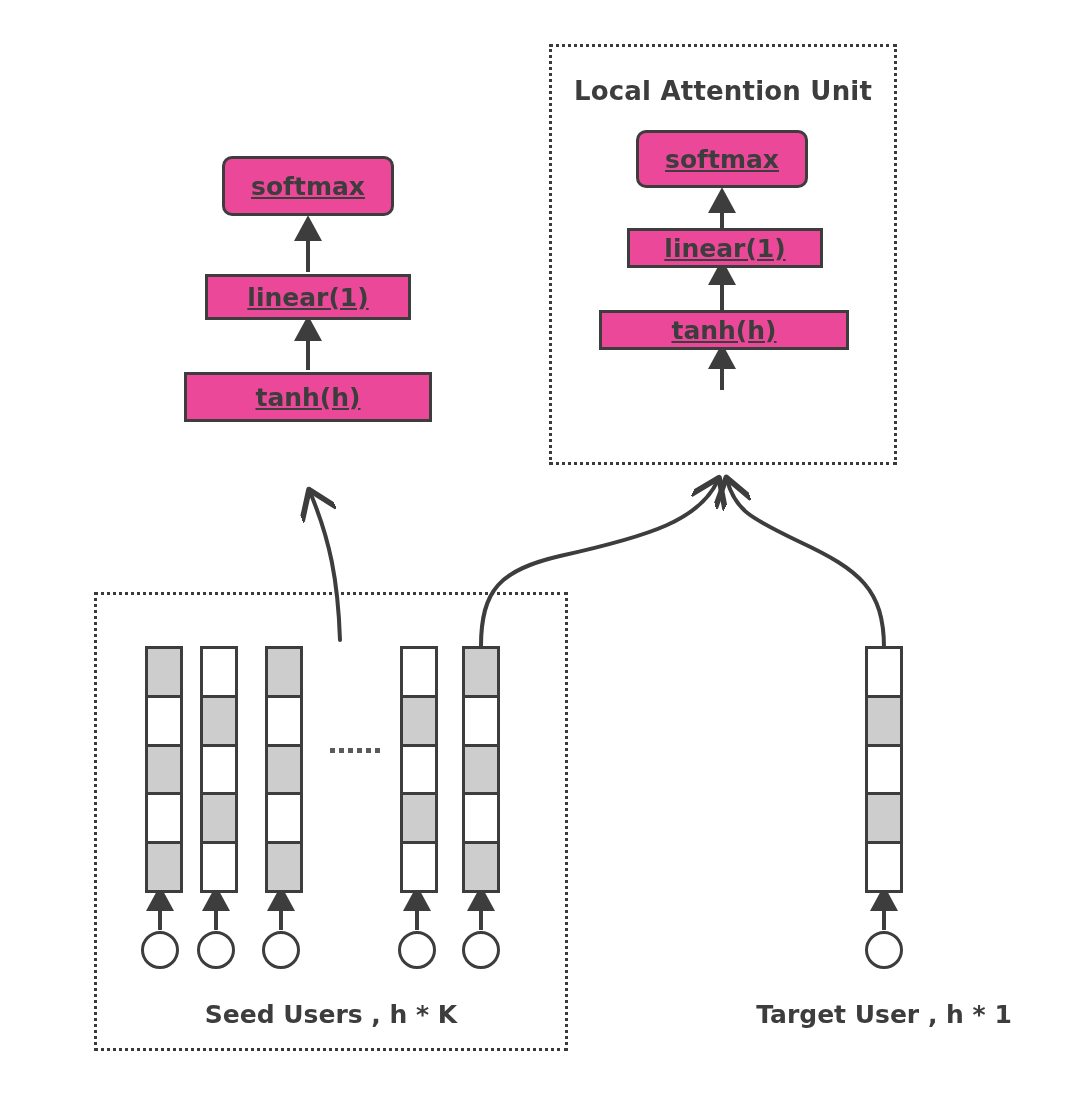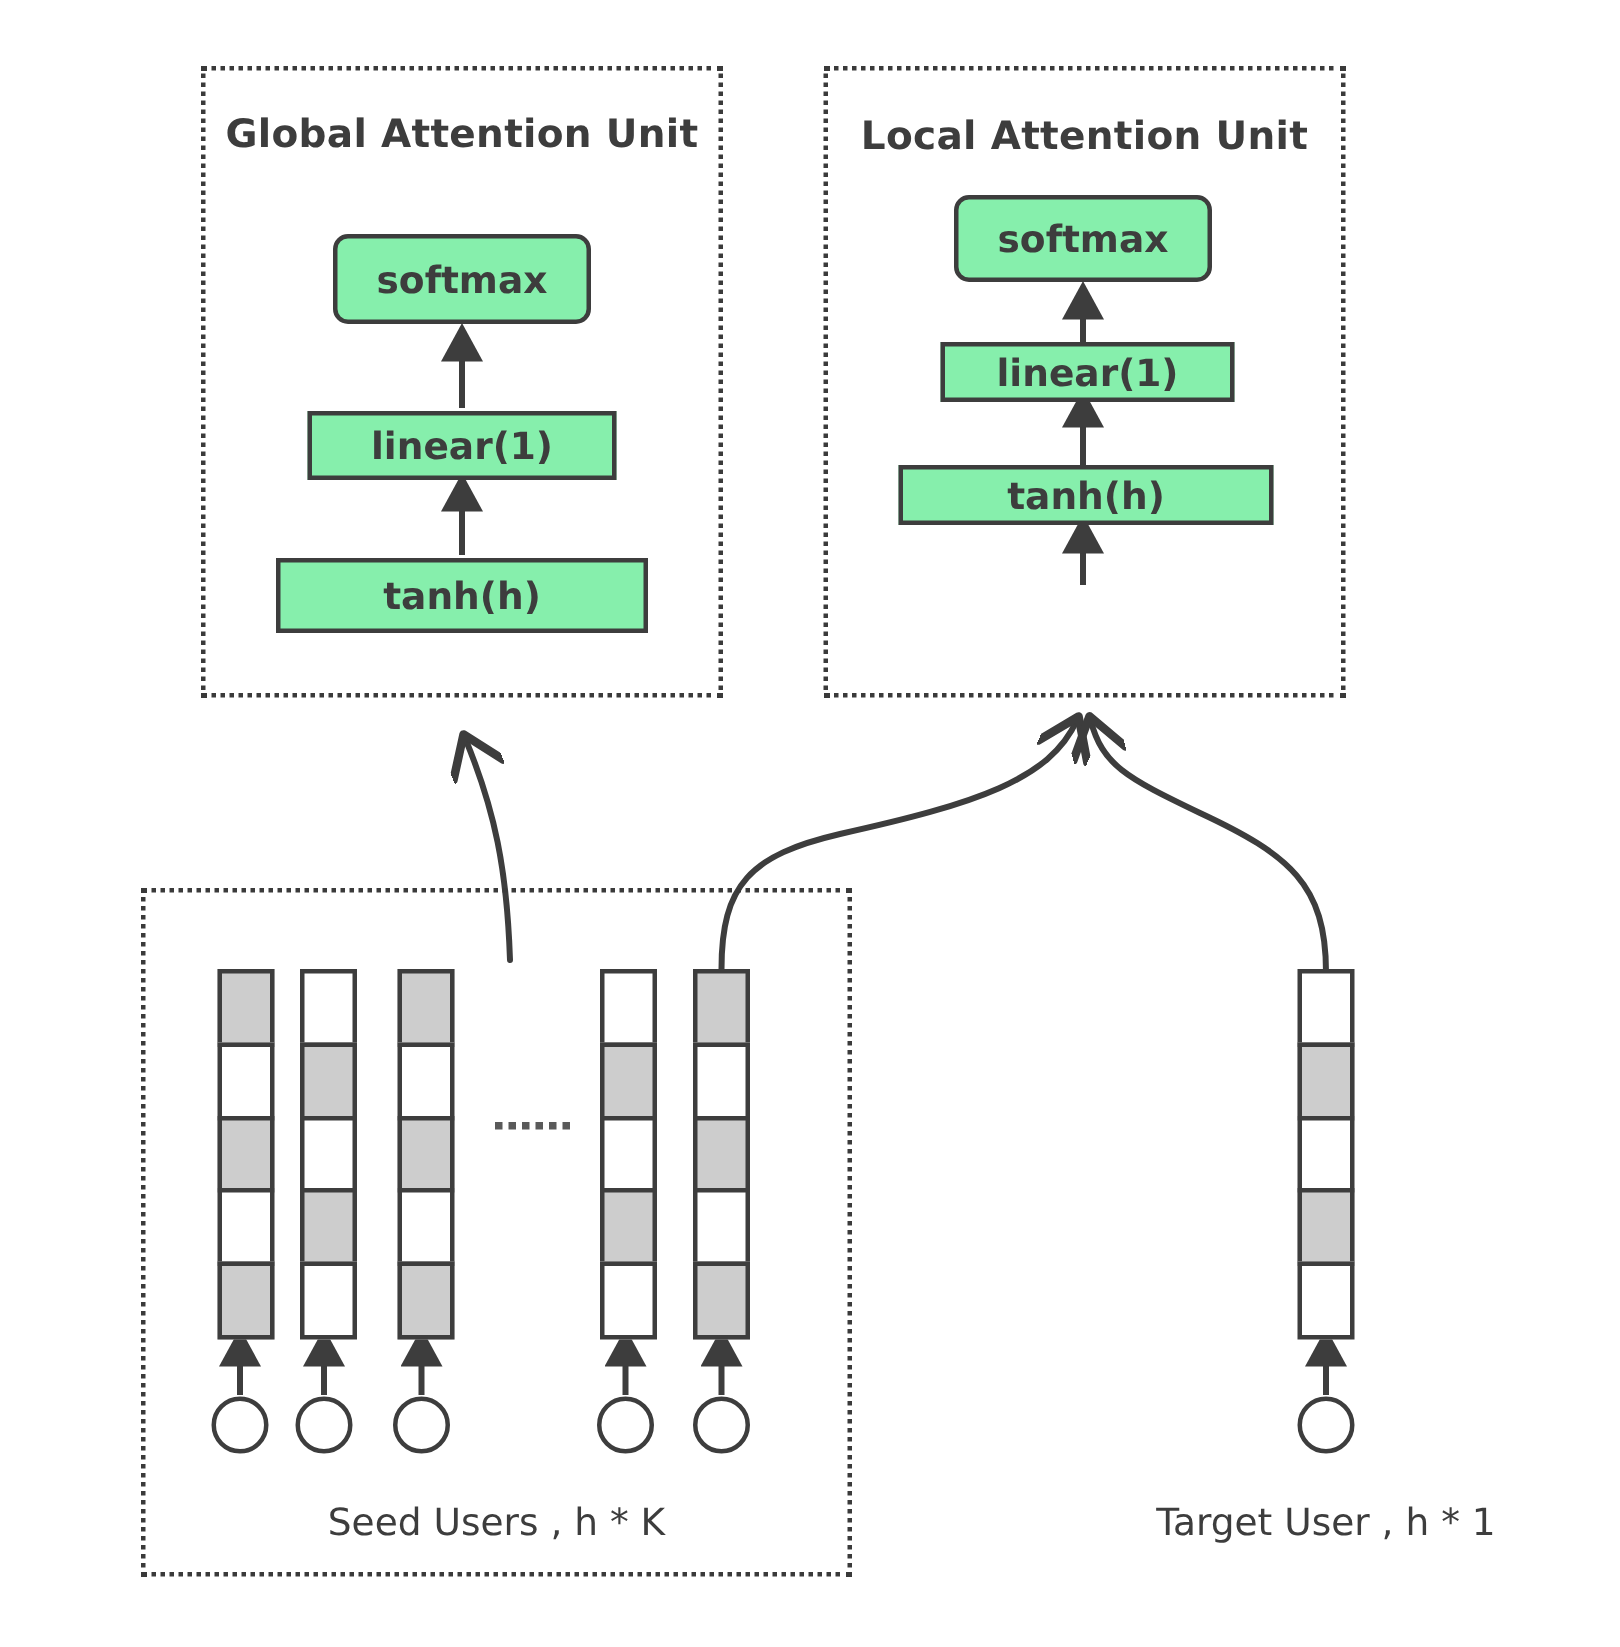--- a/index.html
+++ b/index.html
@@ -42,28 +42,29 @@
     color: #3d3d3d;
     letter-spacing: 0.2px;
     white-space: nowrap;
   }
 
   
   .op-box {
     position: absolute;
     box-sizing: border-box;
     border: 3px solid #3d3d3d;
-    background: #86efac;
+    background: #ec4899;
     color: #3d3d3d;
     font-weight: bold;
     font-size: 25px;
     display: flex;
     align-items: center;
     justify-content: center;
     white-space: nowrap;
+    text-decoration: underline;
   }
   .op-box.rounded {
     border-radius: 10px;
   }
 
   
   .vector-col {
     position: absolute;
     box-sizing: border-box;
     display: flex;
@@ -99,21 +100,21 @@
     display: block;
     width: 5px;
     height: 5px;
     background: #5a5a5a;
   }
 
   
   .caption {
     position: absolute;
     text-align: center;
-    font-weight: normal;
+    font-weight: bold;
     font-size: 25px;
     color: #3d3d3d;
     white-space: nowrap;
   }
 </style>
 </head>
 <body>
 
 <div id="canvas">
 
@@ -159,23 +160,20 @@
       <line x1="281" y1="930" x2="281" y2="890" stroke="#3d3d3d" stroke-width="4" marker-end="url(#arrow)"></line>
       <line x1="417" y1="930" x2="417" y2="890" stroke="#3d3d3d" stroke-width="4" marker-end="url(#arrow)"></line>
       <line x1="481" y1="930" x2="481" y2="890" stroke="#3d3d3d" stroke-width="4" marker-end="url(#arrow)"></line>
     </g>
 
     <g>
       <line x1="884" y1="930" x2="884" y2="890" stroke="#3d3d3d" stroke-width="4" marker-end="url(#arrow)"></line>
     </g>
   </svg>
 
-  <div class="dotted-group" style="left:134px; top:44px; width:348px; height:421px;">
-    <div class="group-title" style="top:28px;">Global Attention Unit</div>
-  </div>
   <div class="op-box rounded" style="left:222px; top:156px; width:172px; height:60px;">softmax</div>
   <div class="op-box" style="left:205px; top:274px; width:206px; height:46px;">linear(1)</div>
   <div class="op-box" style="left:184px; top:372px; width:248px; height:50px;">tanh(h)</div>
 
   <div class="dotted-group" style="left:549px; top:44px; width:348px; height:421px;">
     <div class="group-title" style="top:29px;">Local Attention Unit</div>
   </div>
   <div class="op-box rounded" style="left:636px; top:130px; width:172px; height:58px;">softmax</div>
   <div class="op-box" style="left:627px; top:228px; width:196px; height:40px;">linear(1)</div>
   <div class="op-box" style="left:599px; top:310px; width:250px; height:40px;">tanh(h)</div>

